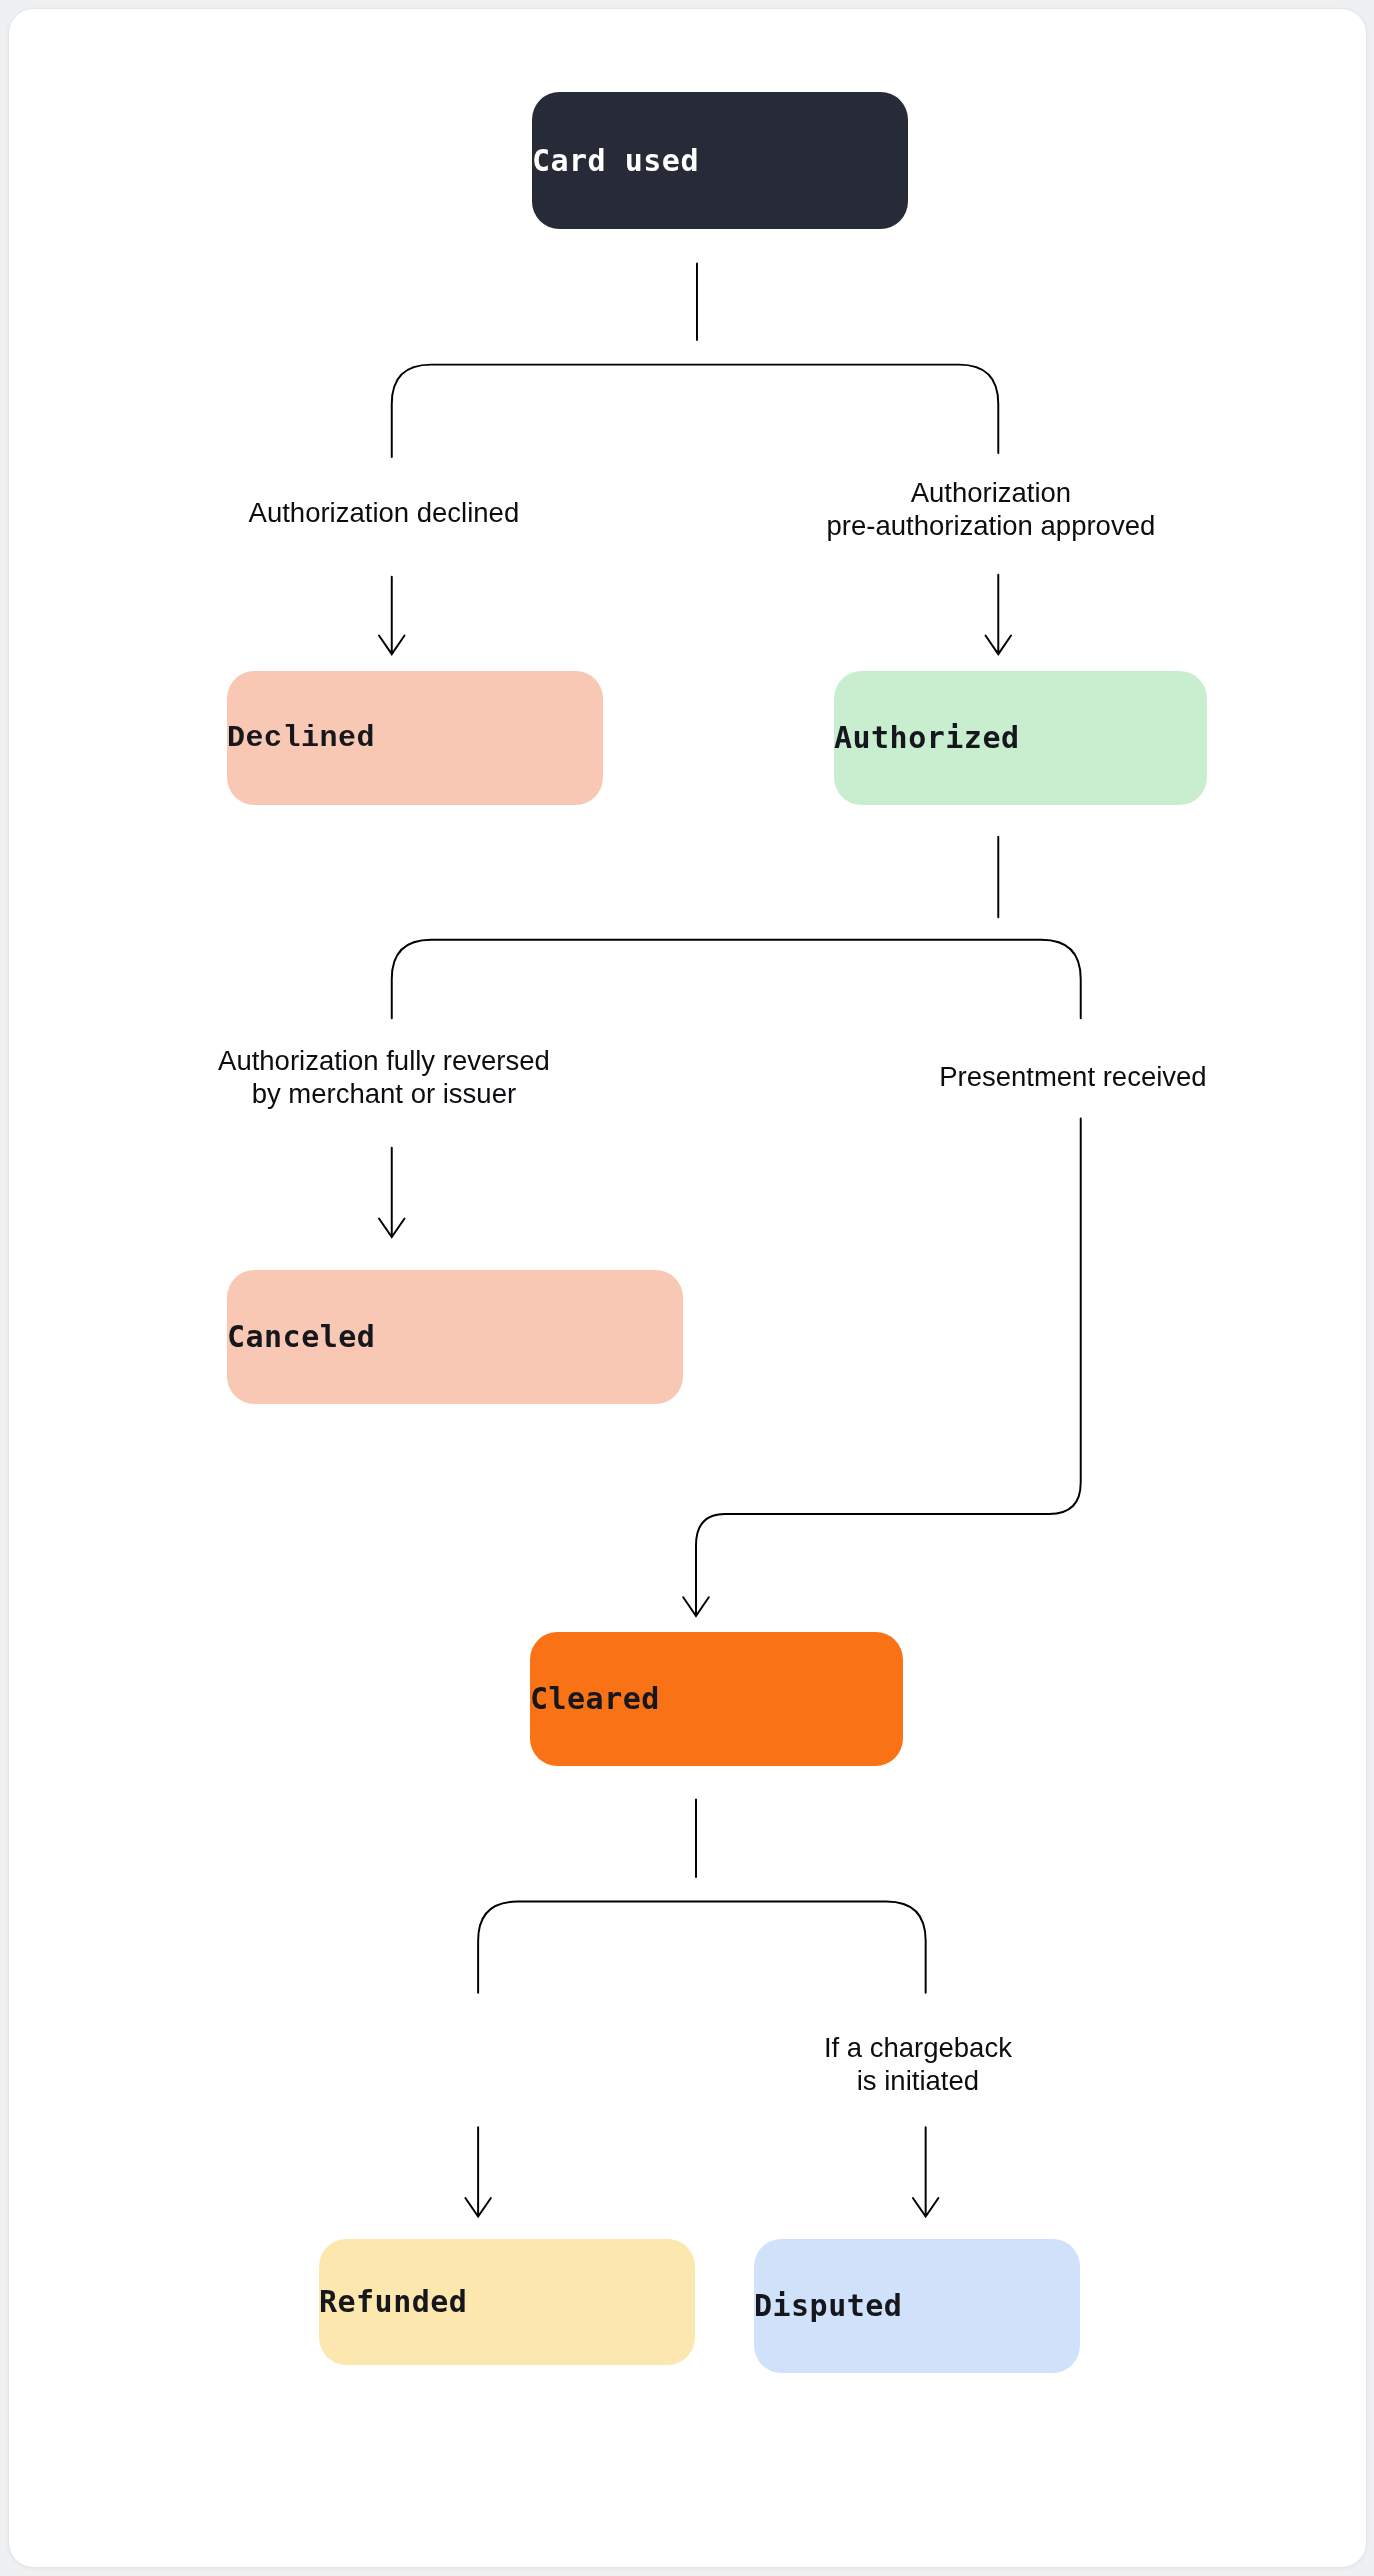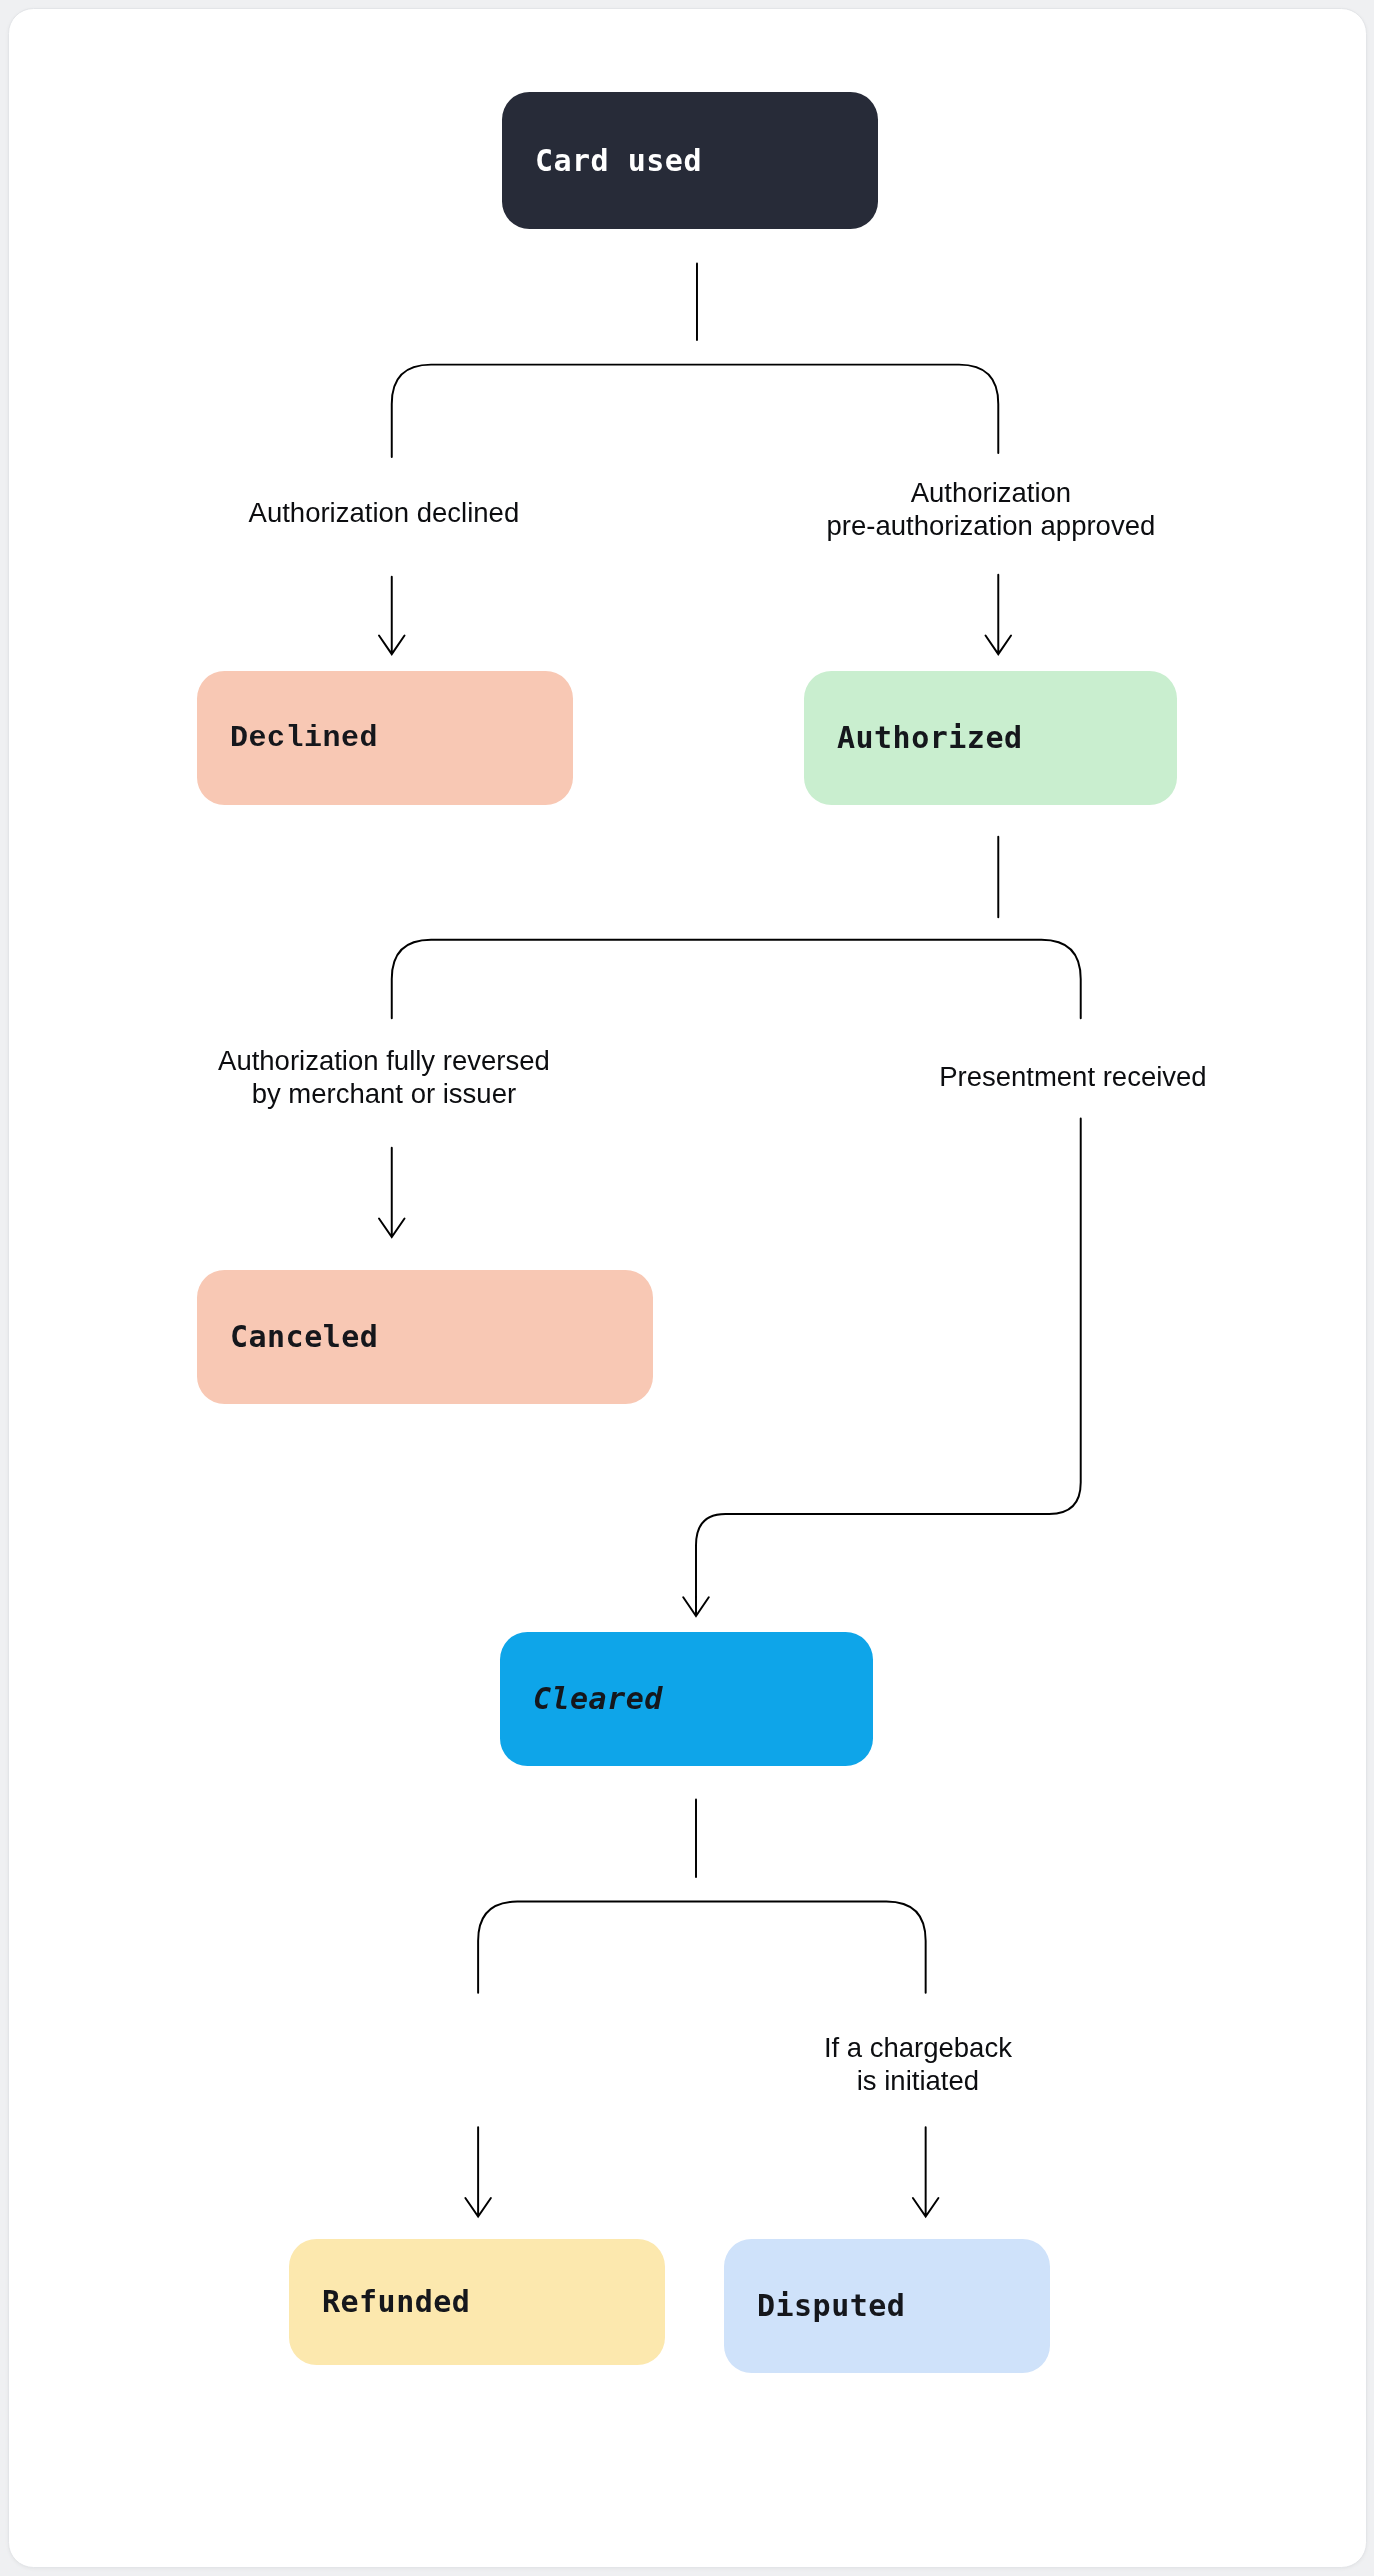--- a/index.html
+++ b/index.html
@@ -30,26 +30,26 @@
     stroke: #000000;
     stroke-width: 2;
     fill: none;
     stroke-linecap: round;
   }
   .node {
     position: absolute;
     border-radius: 27.5px;
     display: flex;
     align-items: center;
-    padding-left: 33px;
     box-sizing: border-box;
     font-family: "DejaVu Sans Mono", monospace;
     font-size: 30px;
     font-weight: bold;
     letter-spacing: 0.5px;
+    margin-left: 30px;
   }
   .edge-label {
     position: absolute;
     transform: translateX(-50%);
     text-align: center;
     font-size: 27.5px;
     line-height: 33px;
     color: #0c0d10;
     white-space: nowrap;
   }
@@ -75,21 +75,21 @@
   </svg>
 
   <div class="node" style="left: 493px; top: 83px; width: 376px; height: 137px; background: rgb(39, 43, 56); color: rgb(255, 255, 255);">Card used</div>
 
   <div class="node" style="left: 188px; top: 662px; width: 376px; height: 134px; background: rgb(248, 200, 180); color: rgb(21, 23, 28); font-family: Liberation Mono, monospace;">Declined</div>
 
   <div class="node" style="left: 795px; top: 662px; width: 373px; height: 134px; background: rgb(201, 238, 207); color: rgb(21, 23, 28);">Authorized</div>
 
   <div class="node" style="left: 188px; top: 1261px; width: 456px; height: 134px; background: rgb(248, 200, 180); color: rgb(21, 23, 28);">Canceled</div>
 
-  <div class="node" style="left: 491px; top: 1623px; width: 373px; height: 134px; background: #0ea5e9; color: rgb(21, 23, 28); font-style: italic;">Cleared</div>
+  <div class="node" style="left: 491px; top: 1623px; width: 373px; height: 134px; background: #f97316; color: rgb(21, 23, 28);">Cleared</div>
 
   <div class="node" style="left: 280px; top: 2230px; width: 376px; height: 126px; background: rgb(252, 232, 174); color: rgb(21, 23, 28);">Refunded</div>
 
   <div class="node" style="left: 715px; top: 2230px; width: 326px; height: 134px; background: rgb(207, 226, 250); color: rgb(21, 23, 28);">Disputed</div>
 
   <div class="edge-label" style="left:375px; top:487px;">
     <div>Authorization declined</div>
   </div>
 
   <div class="edge-label" style="left:982px; top:467px;">

